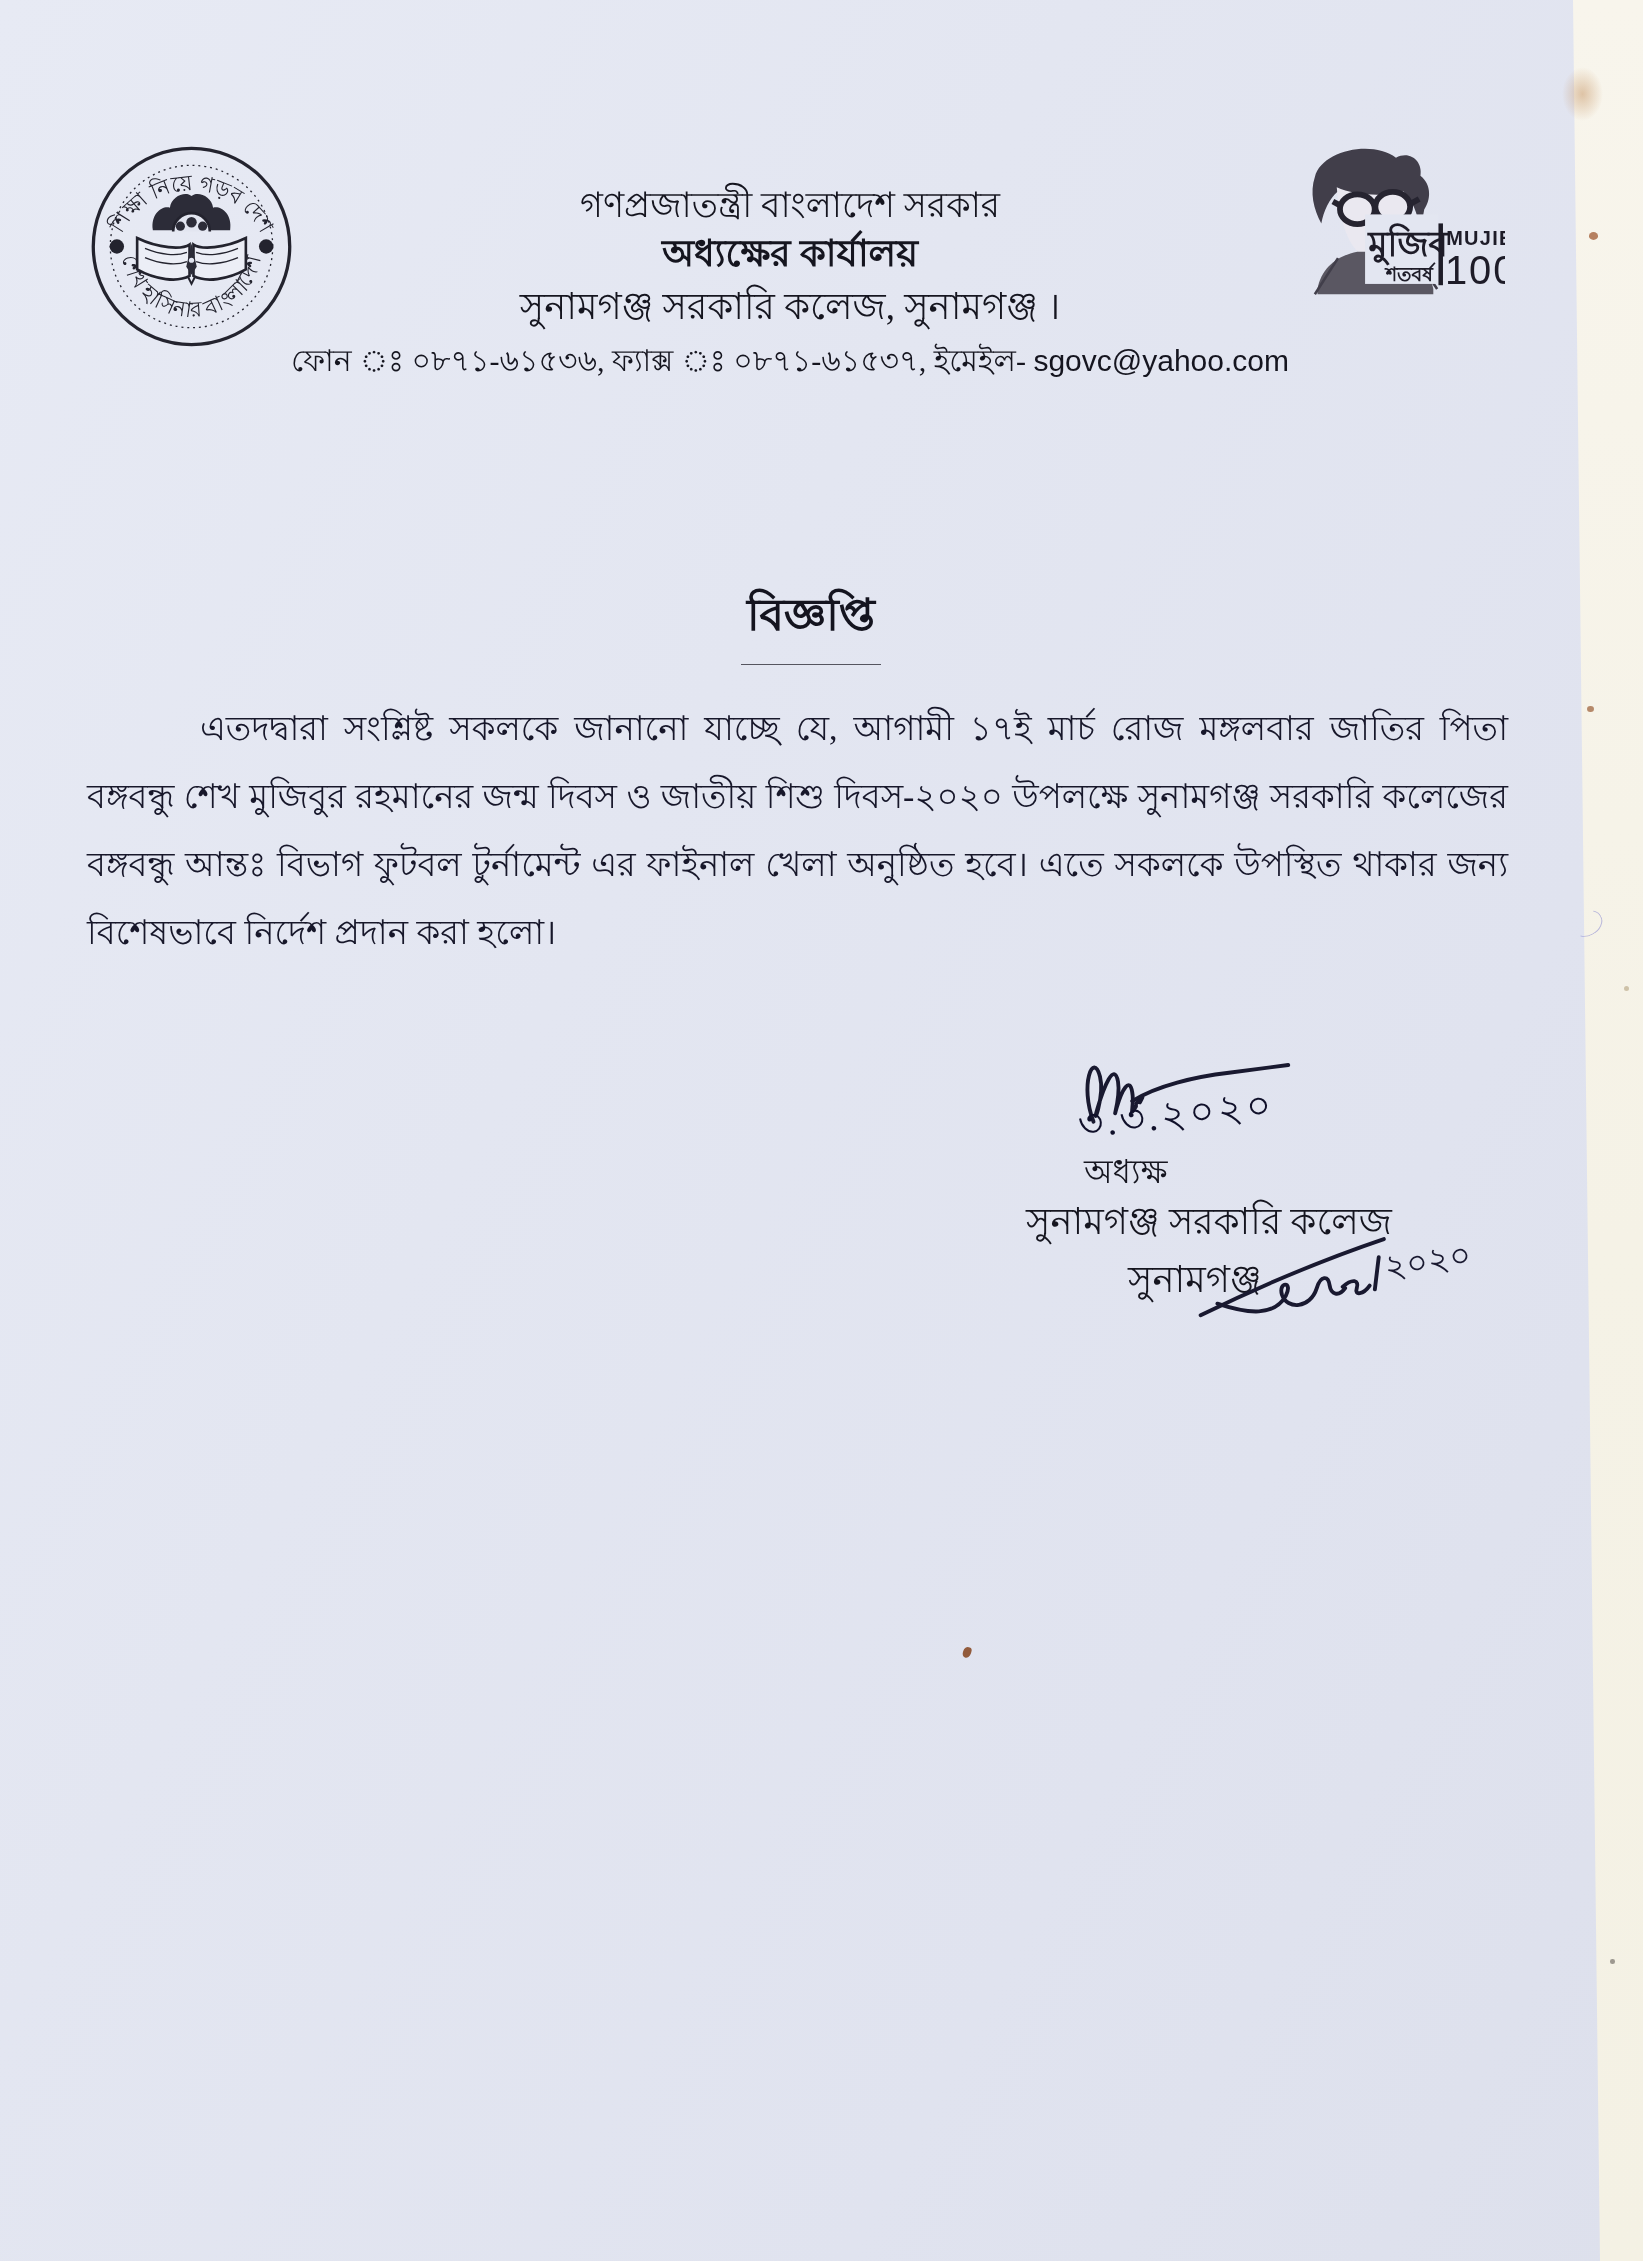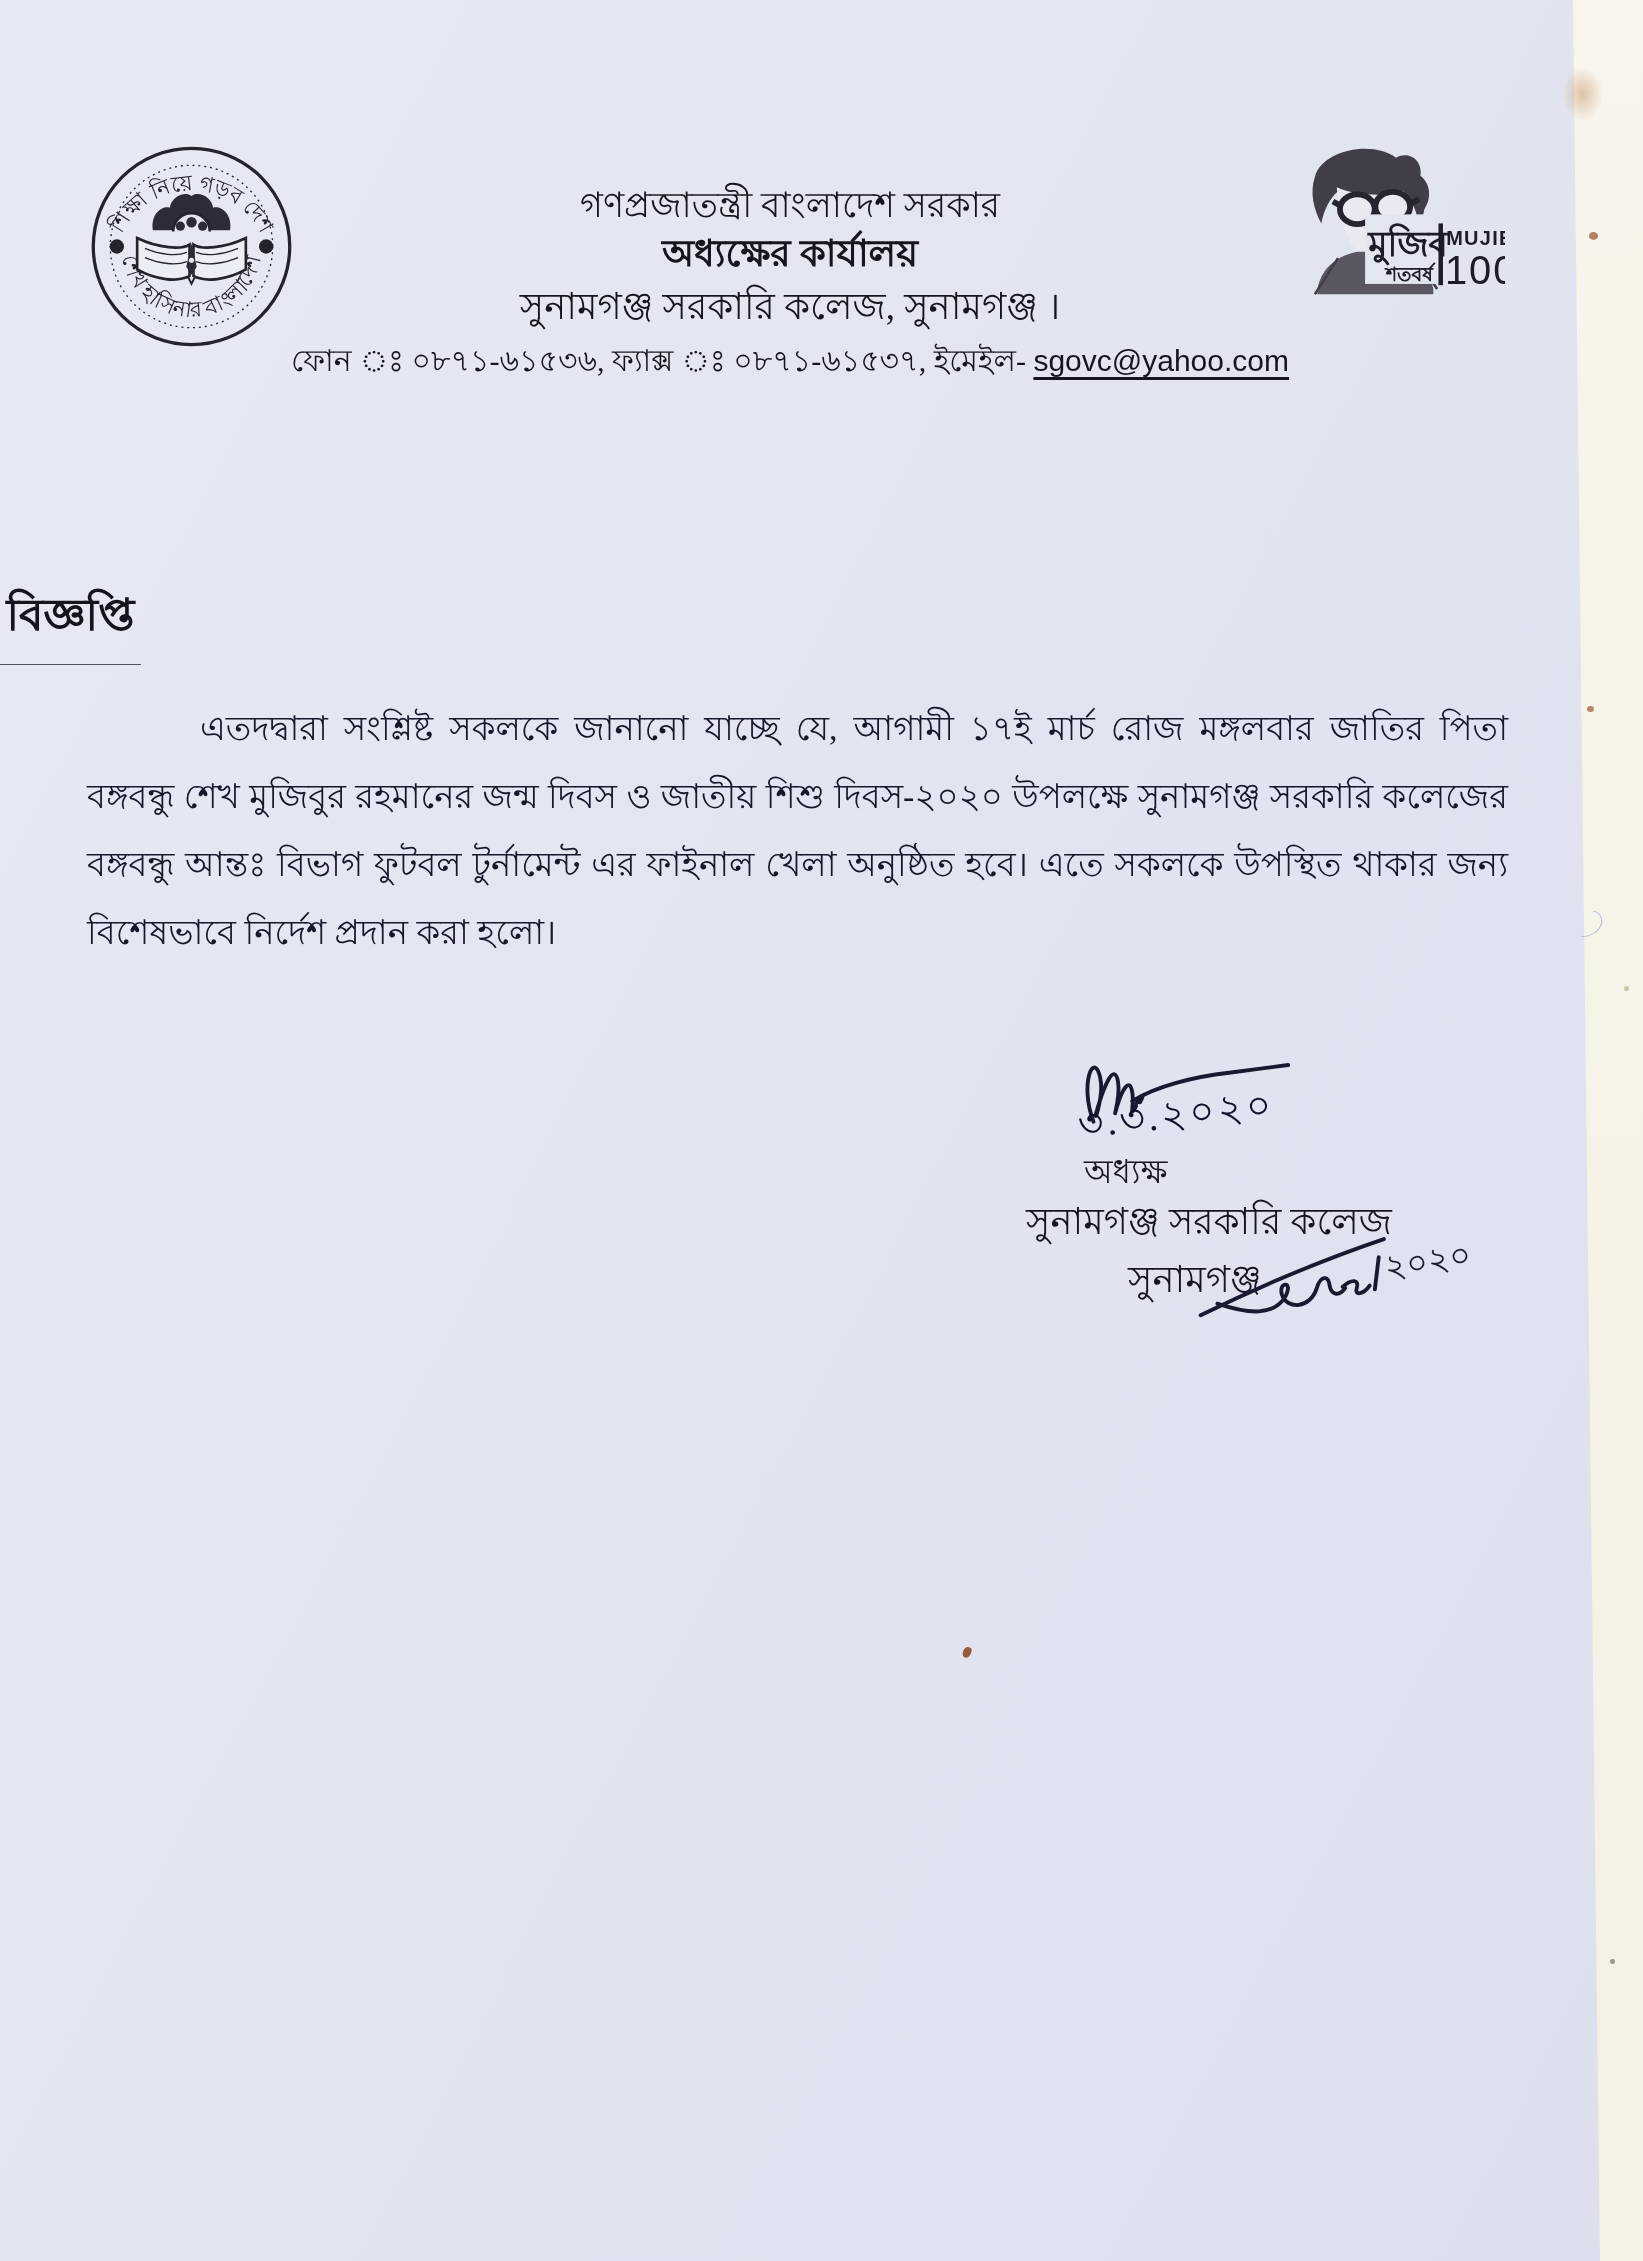--- a/index.html
+++ b/index.html
@@ -21,27 +21,27 @@
   .ink{color:#1b1b2e;}
 
   
   .seal{left:90px;top:145px;width:203px;height:203px;}
   .head-center{left:271px;top:186px;width:1038px;text-align:center;color:#15151f;}
   .gov{font-size:35px;line-height:1.15;}
   .office{font-size:37px;font-weight:bold;margin-top:7.7px;line-height:1.1;}
   .college{font-size:37px;margin-top:11.6px;line-height:1.15;}
   .contact{font-size:30px;margin-top:15.5px;line-height:1.15;}
   .latin{font-family:"Liberation Sans","DejaVu Sans",sans-serif;}
-  .email{text-decoration:underline;text-underline-offset:5.8px;}
+  .email{text-underline-offset:5.8px;}
   .website{font-size:31px;margin-top:10.3px;line-height:1.15;}
   .mujib{left:1276px;top:132px;width:229px;height:206px;}
 
   
   .date-line{left:1018px;top:495px;width:335px;text-align:right;font-size:37px;color:#15151f;}
-  .title-row{left:0;top:582px;width:1592px;}
+  .title-row{left:15px;top:582px;width:1592px;text-align:center;}
   .title-row span{
     display:inline-block;font-size:44px;font-weight:bold;color:#14141f;
     border-bottom:1.9px solid #55555f;padding:0 6.4px 9px 6.4px;
   }
   .body-text{
     left:87px;top:695px;width:1421px;
     font-size:34px;line-height:68px;text-align:justify;text-indent:113px;
     color:#17172a;
   }
 

